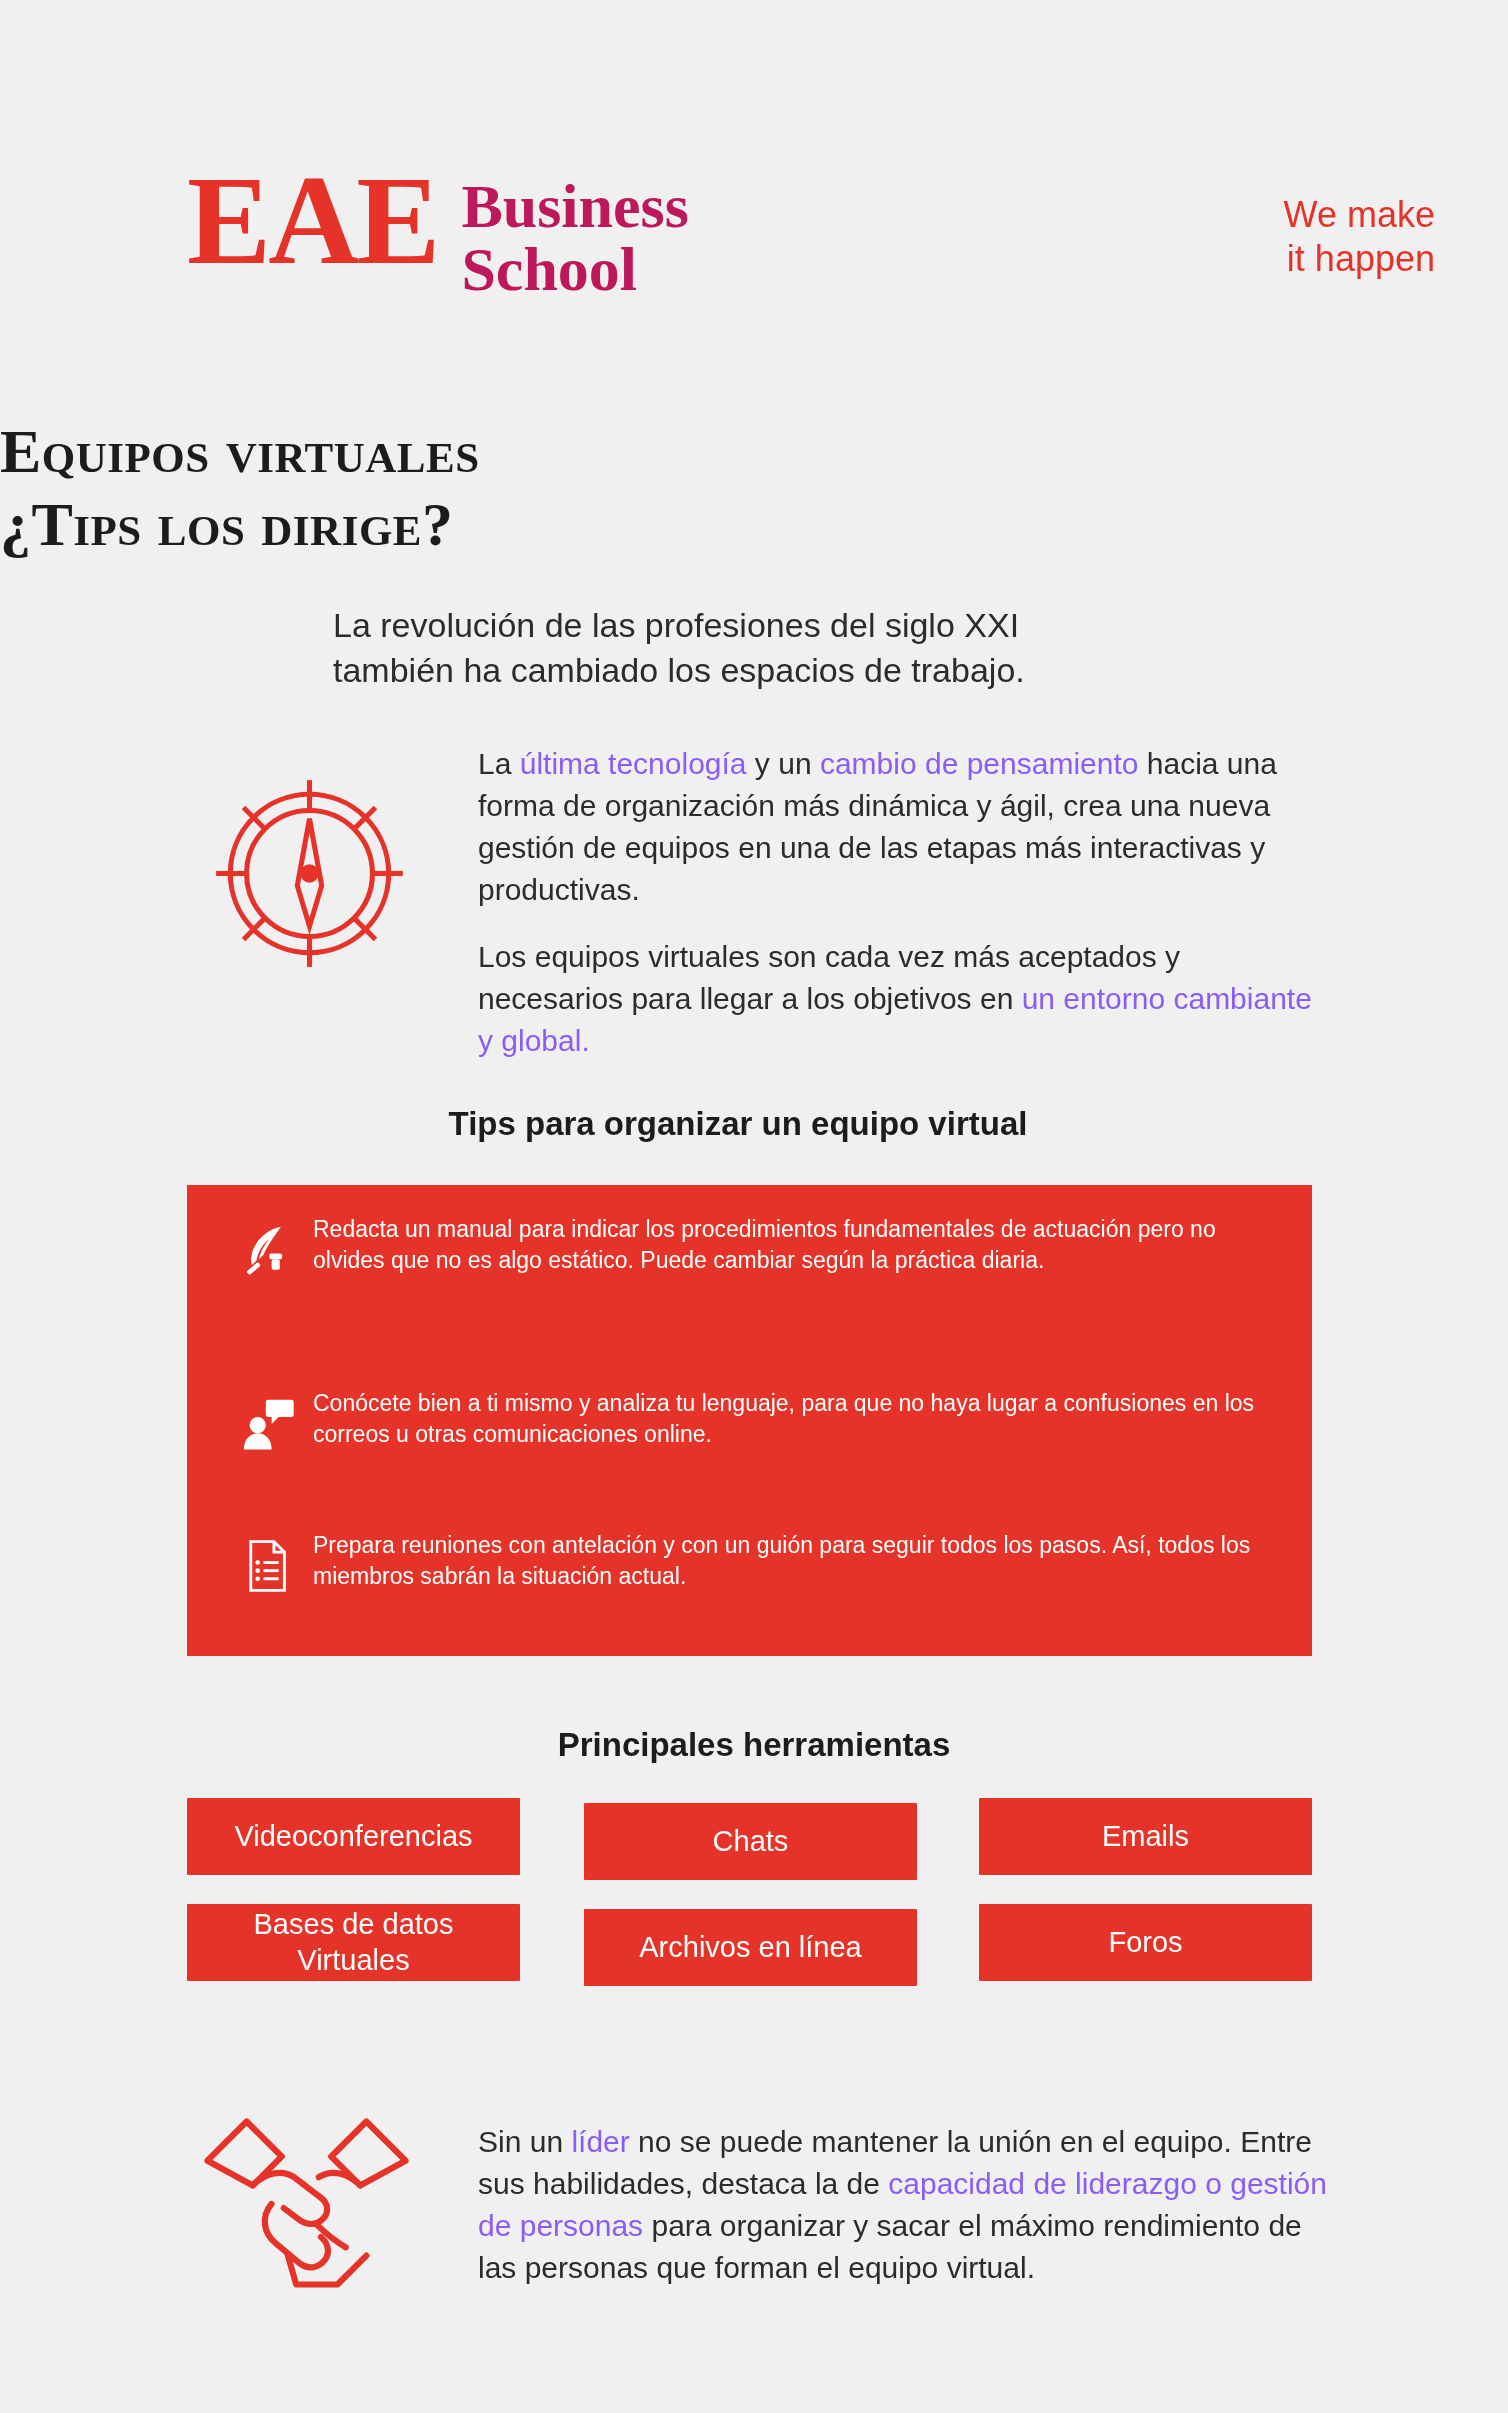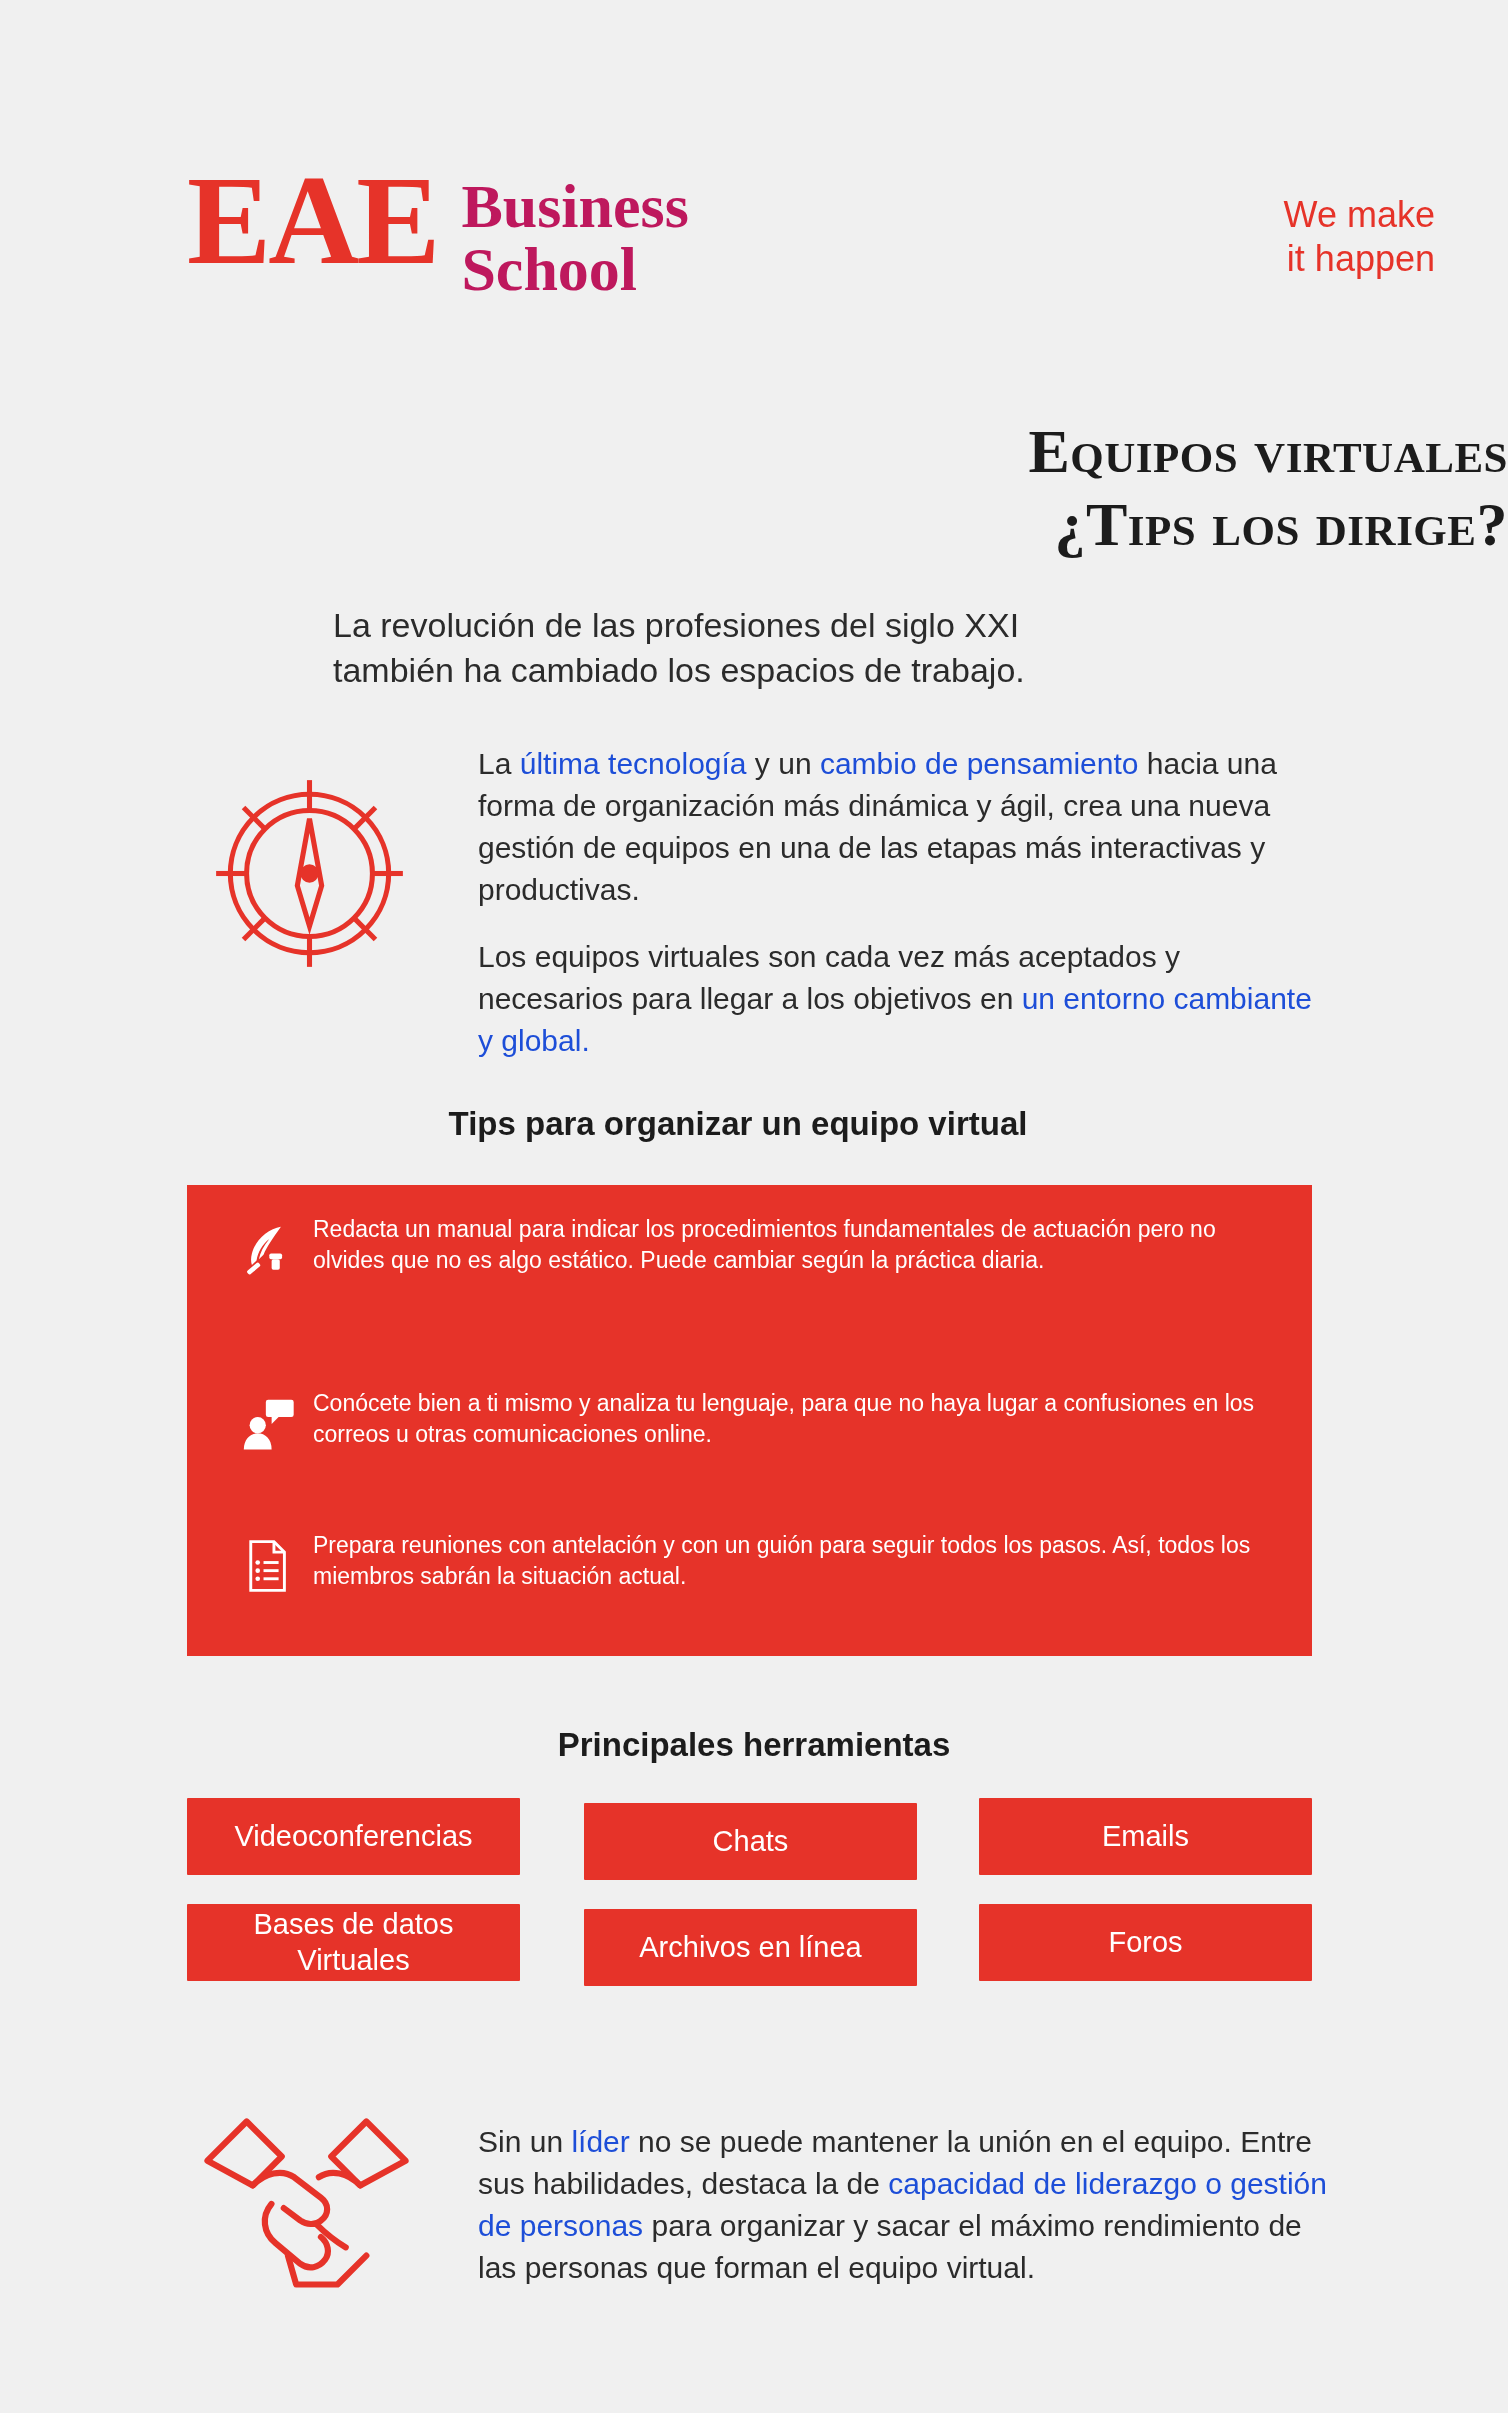--- a/index.html
+++ b/index.html
@@ -77,21 +77,21 @@
     height: 113px;
     background: #e63329;
   }
 
   
   .title {
     position: absolute;
     left: 0;
     top: 415px;
     width: 1508px;
-    text-align: right;
+    text-align: left;
     font-family: "Liberation Serif", serif;
     font-weight: bold;
     font-size: 62px;
     line-height: 1.18;
     letter-spacing: 0.5px;
     color: #1c1c1c;
     font-variant: small-caps;
   }
   .title span { display: block; }
 
@@ -118,21 +118,21 @@
     position: absolute;
     left: 478px;
     top: 743px;
     width: 850px;
     font-size: 30px;
     line-height: 1.40;
     color: #2b2b2b;
   }
   .intro-text p { margin: 0 0 25px 0; }
   .intro-text p:last-child { margin-bottom: 0; }
-  .red { color: #1d4ed8; }
+  .red { color: #8b5cf6; }
 
   
   .tips-heading {
     position: absolute;
     left: 0;
     top: 1105px;
     width: 1476px;
     text-align: center;
     font-size: 33px;
     font-weight: bold;

